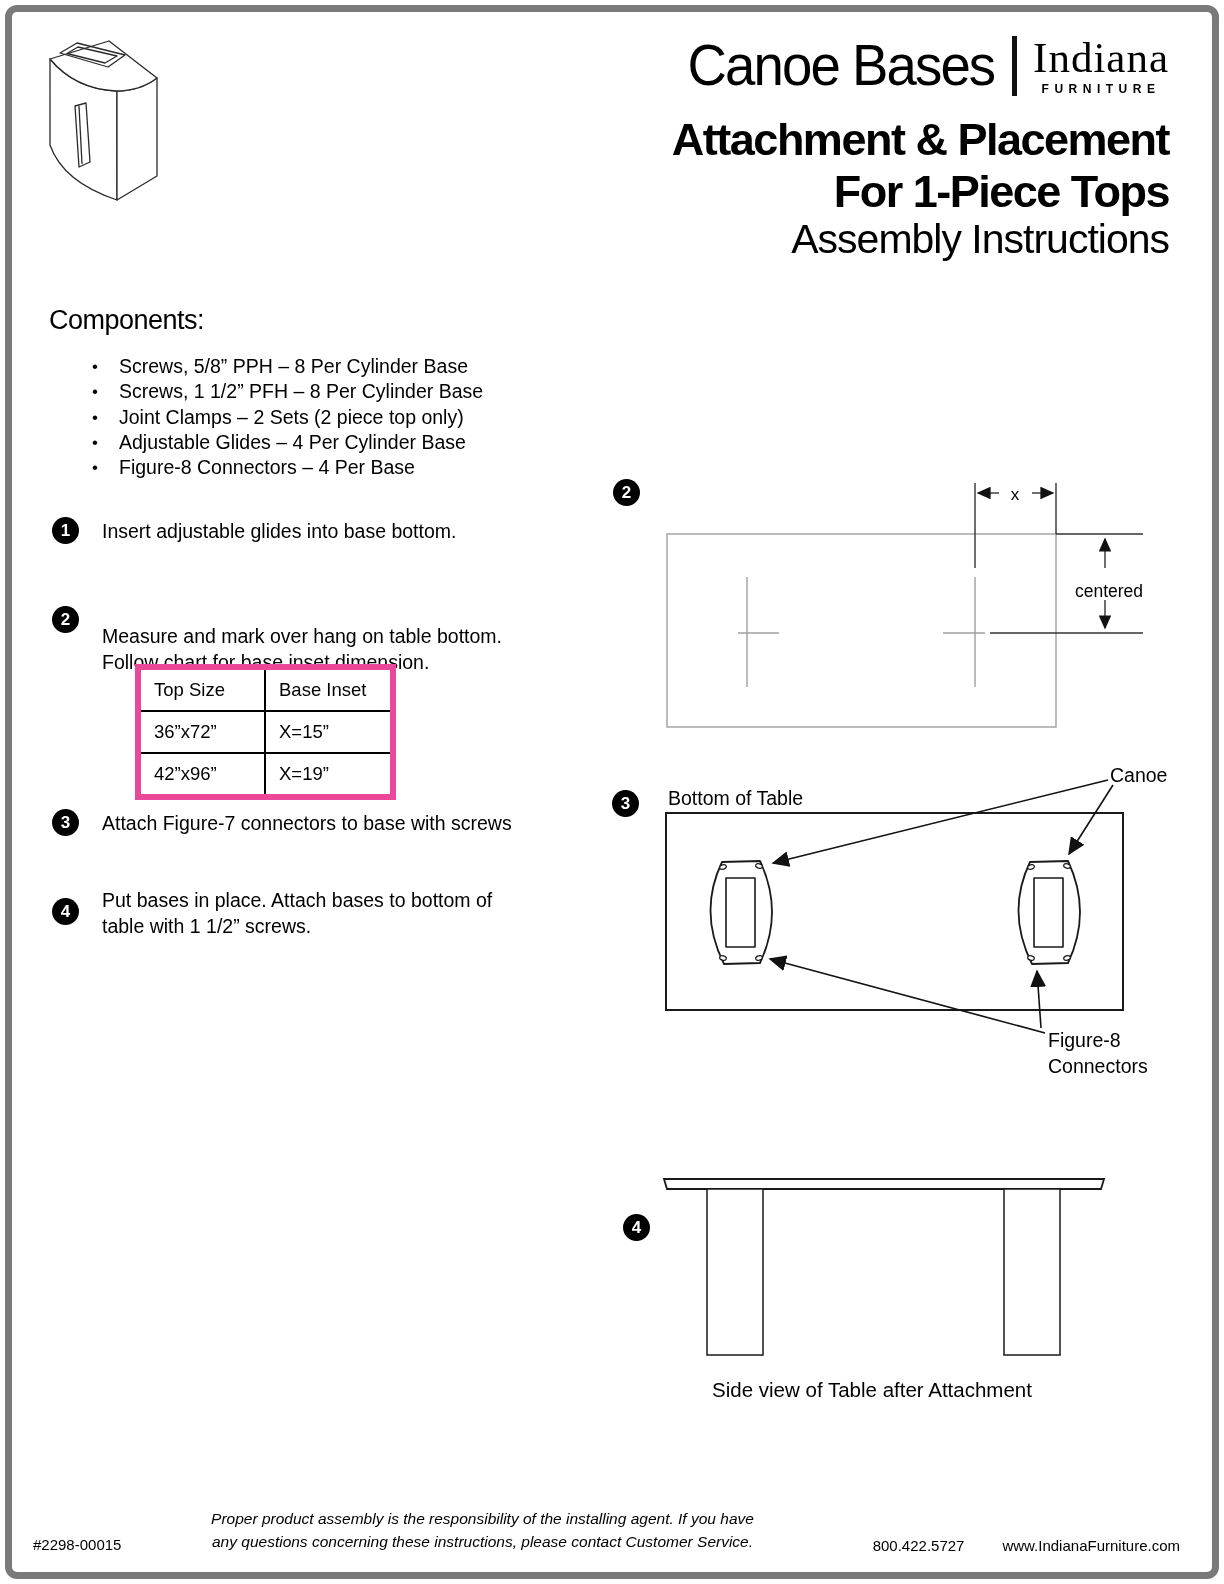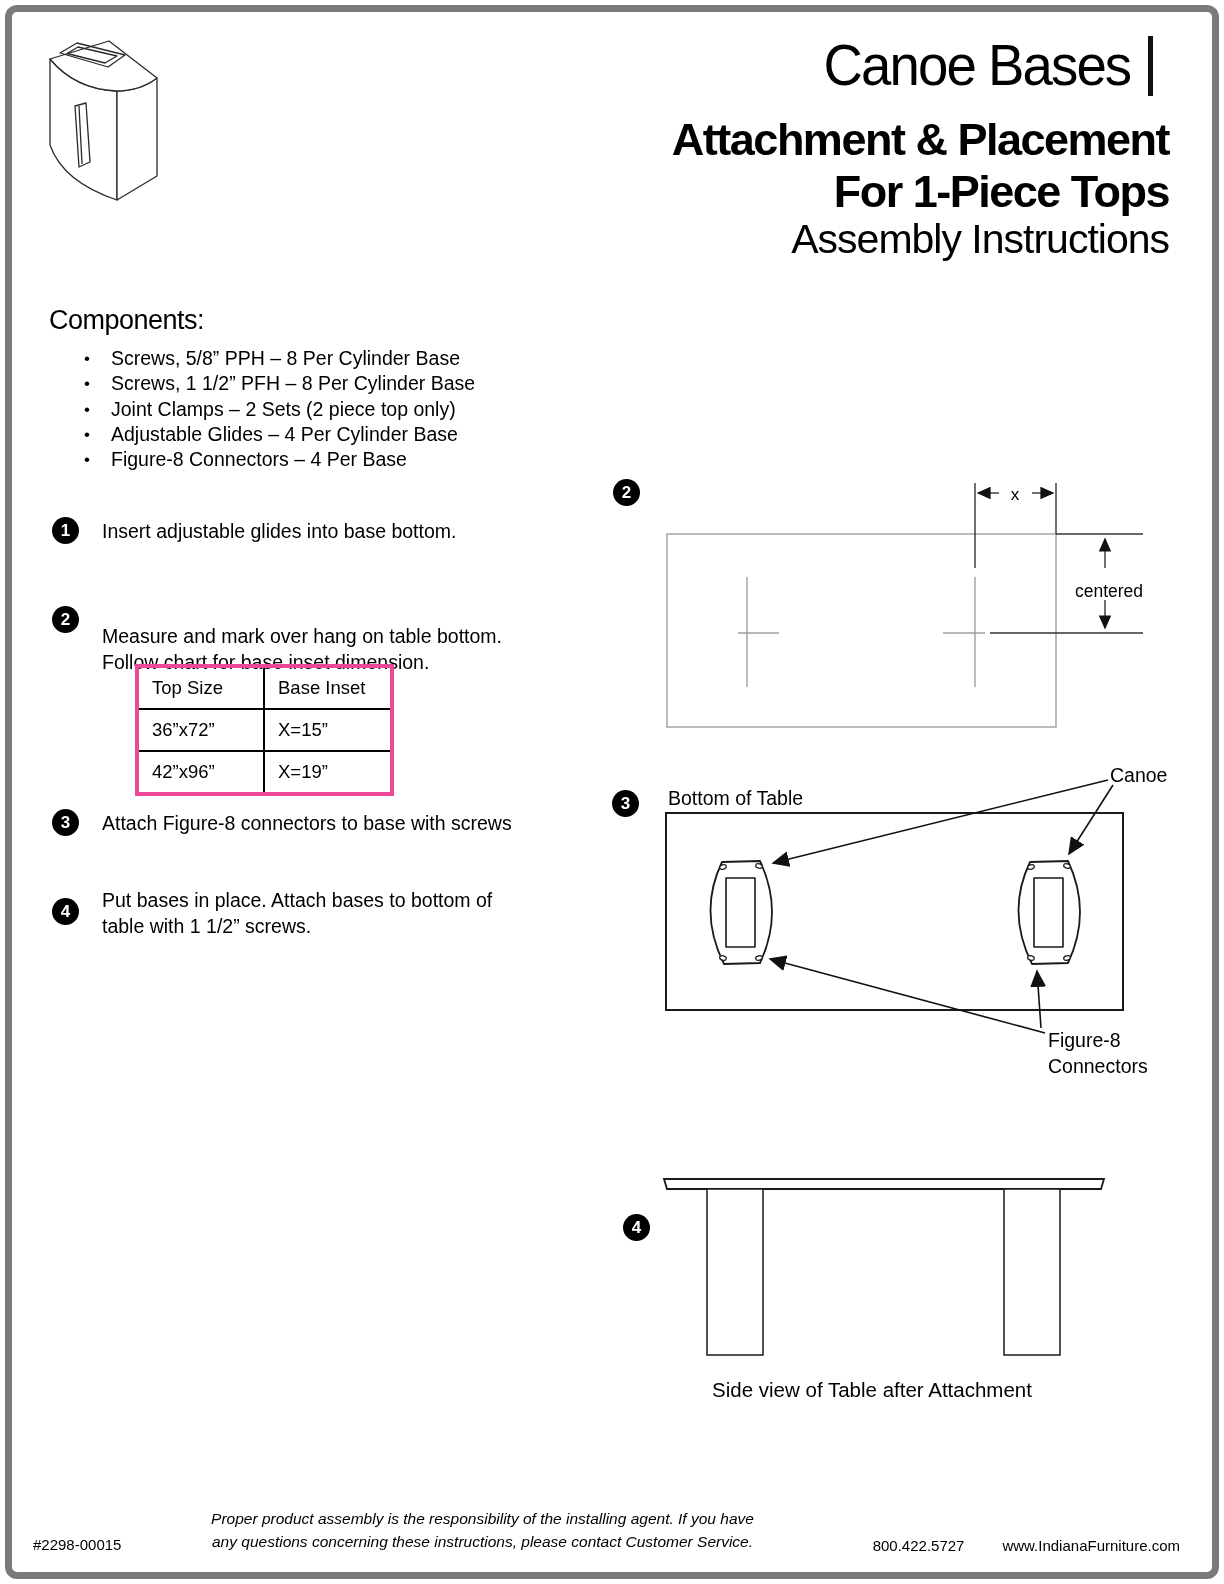--- a/index.html
+++ b/index.html
@@ -27,34 +27,34 @@
     font-size:43px; line-height:1; letter-spacing:1px;
   }
   .brand-tagline { font-size:12px; font-weight:bold; letter-spacing:5.5px; margin-top:3px; }
   .doc-title { right:55px; font-weight:bold; font-size:45px; letter-spacing:-1.5px; line-height:1; white-space:nowrap; }
   .doc-title-1 { top:117px; }
   .doc-title-2 { top:169px;margin-left:44px; }
   .doc-subtitle { top:219px; right:55px; font-size:41px; letter-spacing:-1px; line-height:1; white-space:nowrap; }
 
   
   .components-heading { left:49px; top:305px; font-size:27px; letter-spacing:-.5px; }
-  .components-list { left:80px; top:342px; margin:4px; padding:0; list-style:none; font-size:19.5px; line-height:25.3px; }
+  .components-list { left:80px; top:342px; margin:12px; padding:0; list-style:none; font-size:19.5px; line-height:25.3px; }
   .components-list li { position:relative; padding-left:27px; }
   .components-list li::before { content:"•"; position:absolute; left:0; font-size:17px; }
 
   .badge {
     width:27px; height:27px; border-radius:50%; background:#000; color:#fff;
     font-size:17px; font-weight:bold; display:flex; align-items:center; justify-content:center;
     line-height:1;
   }
   .step-text { font-size:19.5px; line-height:26px; white-space:pre-line; width:480px; }
 
   table.inset {
     left:135px; top:664px; position:absolute; border-collapse:collapse;
-    table-layout:fixed; border:4px solid #ec4899; font-size:18.5px;
+    table-layout:fixed; border:6px solid #ec4899; font-size:18.5px;
   }
   table.inset th, table.inset td {
     border:2px solid #000; font-weight:normal; text-align:left;
     padding:0 0 0 13px; height:40px; vertical-align:middle;
   }
   table.inset col.c1 { width:127px; } table.inset col.c2 { width:128px; }
 
   
   svg text { font-family:"Liberation Sans","DejaVu Sans",sans-serif; fill:#000; }
 
@@ -79,20 +79,24 @@
     <path d="M 15,17 L 32,7 L 80,19 L 63,31 Z" fill="none"></path>
     <path d="M 22,17.5 L 33,11 L 72,20 L 60,27 Z" fill="none"></path>
     <path d="M 30,70 L 41,67 L 45,126 L 34,131 Z" fill="none"></path>
     <line x1="34" y1="70" x2="37" y2="128" fill="none"></line>
   </g>
 </svg>
 
 <div class="abs brand-row">
   <div class="product-title">Canoe Bases</div>
   <div class="brand-sep"></div>
+  <div class="brand-block">
+    <div class="brand-name">Indiana</div>
+    <div class="brand-tagline">FURNITURE</div>
+  </div>
 </div>
 <div class="abs doc-title doc-title-1">Attachment &amp; Placement</div>
 <div class="abs doc-title doc-title-2">For 1-Piece Tops</div>
 <div class="abs doc-subtitle">Assembly Instructions</div>
 
 <div class="abs components-heading">Components:</div>
 <ul class="abs components-list">
   <li>Screws, 5/8” PPH – 8 Per Cylinder Base</li>
   <li>Screws, 1 1/2” PFH – 8 Per Cylinder Base</li>
   <li>Joint Clamps – 2 Sets (2 piece top only)</li>
@@ -122,21 +126,21 @@
     <td>X=15”</td>
   </tr>
   <tr>
     <td>42”x96”</td>
     <td>X=19”</td>
   </tr>
 </tbody>
   </table>
 
 <div class="abs badge" style="left:52px;top:809px;">3</div>
-<div class="abs step-text" style="left:102px;top:810px;">Attach Figure-8 connectors to base with screws</div>
+<div class="abs step-text" style="left:102px;top:810px;">Attach Figure-7 connectors to base with screws</div>
 
 <div class="abs badge" style="left:52px;top:898px;">4</div>
 <div class="abs step-text" style="left:102px;top:887px;">Put bases in place. Attach bases to bottom of
 table with 1 1/2” screws.</div>
 
 <div class="abs badge" style="left:613px;top:479px;">2</div>
 <svg class="abs" style="left:600px;top:470px;" width="560" height="270" viewBox="0 0 560 270">
   <defs>
     <marker id="ah" markerWidth="11" markerHeight="9" refX="9" refY="4.5" orient="auto">
       <path d="M0,0 L10,4.5 L0,9 Z" fill="#111"></path>

